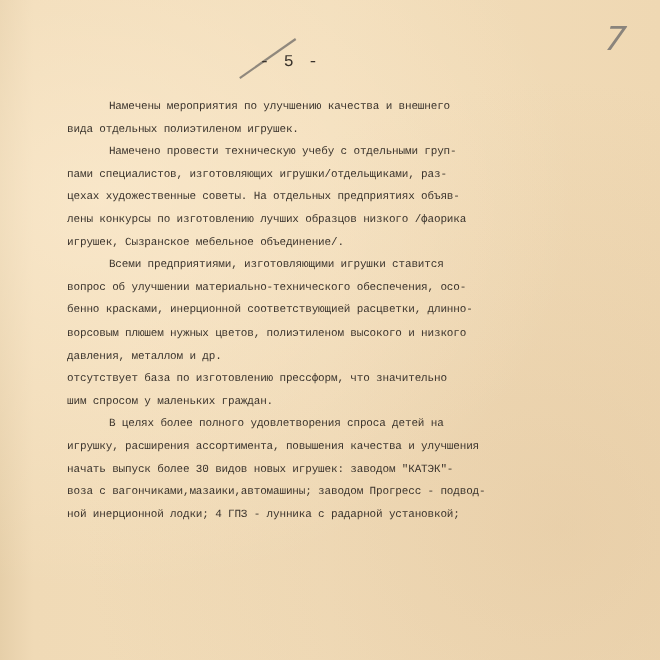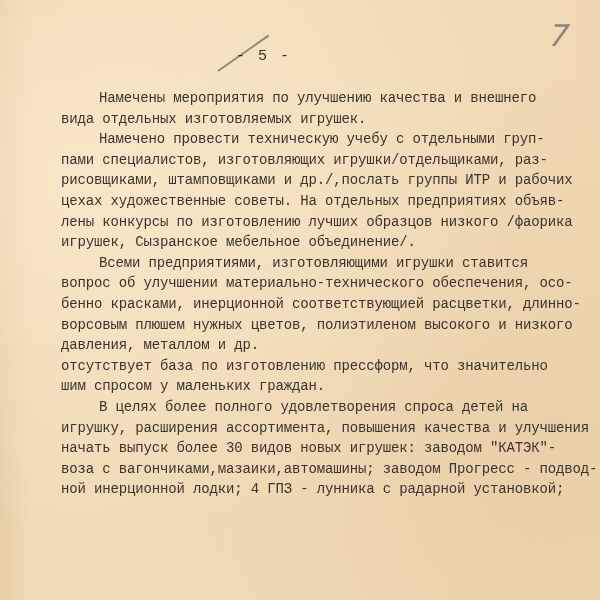--- a/index.html
+++ b/index.html
@@ -29,39 +29,38 @@
     .archive-number {
       position: absolute; left: 550px; top: 18px;
       font-family: "DejaVu Sans", sans-serif; font-size: 30px; color: #8a847c;
       font-style: italic; transform: skewX(-6deg);
     }
     .text-block {
       position: absolute; left: 61px; top: 88px; width: 540px;
     }
     .line {
       height: 20.6px; line-height: 20.6px;
-      font-size: 14px; white-space: pre; color: #3b342d;
+      font-size: 10px; white-space: pre; color: #3b342d;
       letter-spacing: -0.15px;
     }
     .line.indent { padding-left: 38px; }
   </style>
 </head>
 <body>
 
 <div class="page">
   <div class="archive-number">7</div>
   <div class="pencil-stroke"></div>
   <div class="page-number">- 5 -</div>
 
   <div class="text-block">
     <div class="line indent">Намечены мероприятия по улучшению качества и внешнего</div>
-    <div class="line">вида отдельных изготовляемых игрушек.</div>
+    <div class="line">вида отдельных полиэтиленом игрушек.</div>
     <div class="line indent">Намечено провести техническую учебу с отдельными груп-</div>
     <div class="line">пами специалистов, изготовляющих игрушки/отдельщиками, раз-</div>
-    <div class="line">рисовщиками, штамповщиками и др./,послать группы ИТР и рабочих</div>
     <div class="line">цехах художественные советы. На отдельных предприятиях объяв-</div>
     <div class="line">лены конкурсы по изготовлению лучших образцов низкого /фаорика</div>
     <div class="line">игрушек, Сызранское мебельное объединение/.</div>
     <div class="line indent">Всеми предприятиями, изготовляющими игрушки ставится</div>
     <div class="line">вопрос об улучшении материально-технического обеспечения, осо-</div>
     <div class="line">бенно красками, инерционной соответствующией расцветки, длинно-</div>
     <div class="line">ворсовым плюшем нужных цветов, полиэтиленом высокого и низкого</div>
     <div class="line">давления, металлом и др.</div>
     <div class="line">отсутствует база по изготовлению прессформ, что значительно</div>
     <div class="line">шим спросом у маленьких граждан.</div>

